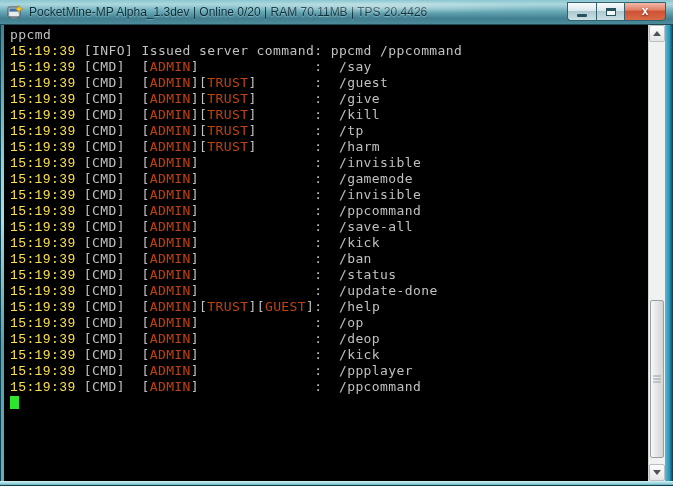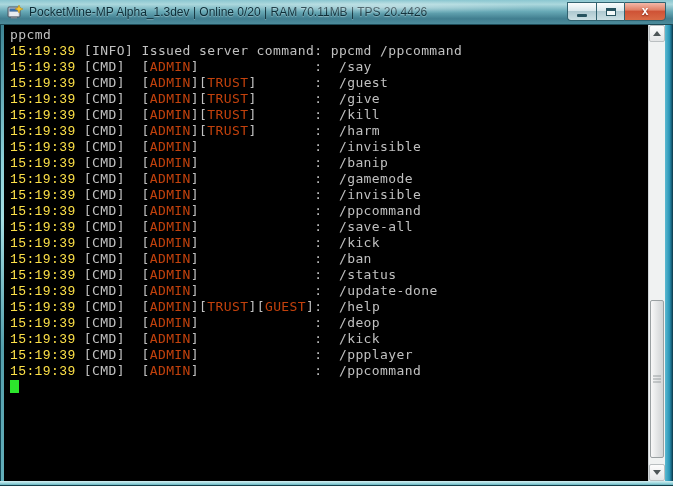--- a/index.html
+++ b/index.html
@@ -106,32 +106,33 @@
   <div class="border-right"></div>
   <div class="border-bottom"></div>
 
   <div class="console" id="console">
       <div class="line"><span class="g">ppcmd</span></div>
       <div class="line"><span class="t">15:19:39</span><span class="g"> [INFO] Issued server command: ppcmd /ppcommand</span></div>
       <div class="line"><span class="t">15:19:39</span><span class="g"> [CMD]  </span><span class="g">[</span><span class="tag">ADMIN</span><span class="g">]</span><span class="g">              :  </span><span class="g">/say</span></div>
       <div class="line"><span class="t">15:19:39</span><span class="g"> [CMD]  </span><span class="g">[</span><span class="tag">ADMIN</span><span class="g">]</span><span class="g">[</span><span class="tag">TRUST</span><span class="g">]</span><span class="g">       :  </span><span class="g">/guest</span></div>
       <div class="line"><span class="t">15:19:39</span><span class="g"> [CMD]  </span><span class="g">[</span><span class="tag">ADMIN</span><span class="g">]</span><span class="g">[</span><span class="tag">TRUST</span><span class="g">]</span><span class="g">       :  </span><span class="g">/give</span></div>
       <div class="line"><span class="t">15:19:39</span><span class="g"> [CMD]  </span><span class="g">[</span><span class="tag">ADMIN</span><span class="g">]</span><span class="g">[</span><span class="tag">TRUST</span><span class="g">]</span><span class="g">       :  </span><span class="g">/kill</span></div>
+      <div class="line"><span class="t">15:19:39</span><span class="g"> [CMD]  </span><span class="g">[</span><span class="tag">ADMIN</span><span class="g">]</span><span class="g">[</span><span class="tag">TRUST</span><span class="g">]</span><span class="g">       :  </span><span class="g">/tp</span></div>
       <div class="line"><span class="t">15:19:39</span><span class="g"> [CMD]  </span><span class="g">[</span><span class="tag">ADMIN</span><span class="g">]</span><span class="g">[</span><span class="tag">TRUST</span><span class="g">]</span><span class="g">       :  </span><span class="g">/harm</span></div>
       <div class="line"><span class="t">15:19:39</span><span class="g"> [CMD]  </span><span class="g">[</span><span class="tag">ADMIN</span><span class="g">]</span><span class="g">              :  </span><span class="g">/invisible</span></div>
-      <div class="line"><span class="t">15:19:39</span><span class="g"> [CMD]  </span><span class="g">[</span><span class="tag">ADMIN</span><span class="g">]</span><span class="g">              :  </span><span class="g">/banip</span></div>
       <div class="line"><span class="t">15:19:39</span><span class="g"> [CMD]  </span><span class="g">[</span><span class="tag">ADMIN</span><span class="g">]</span><span class="g">              :  </span><span class="g">/gamemode</span></div>
       <div class="line"><span class="t">15:19:39</span><span class="g"> [CMD]  </span><span class="g">[</span><span class="tag">ADMIN</span><span class="g">]</span><span class="g">              :  </span><span class="g">/invisible</span></div>
       <div class="line"><span class="t">15:19:39</span><span class="g"> [CMD]  </span><span class="g">[</span><span class="tag">ADMIN</span><span class="g">]</span><span class="g">              :  </span><span class="g">/ppcommand</span></div>
       <div class="line"><span class="t">15:19:39</span><span class="g"> [CMD]  </span><span class="g">[</span><span class="tag">ADMIN</span><span class="g">]</span><span class="g">              :  </span><span class="g">/save-all</span></div>
       <div class="line"><span class="t">15:19:39</span><span class="g"> [CMD]  </span><span class="g">[</span><span class="tag">ADMIN</span><span class="g">]</span><span class="g">              :  </span><span class="g">/kick</span></div>
       <div class="line"><span class="t">15:19:39</span><span class="g"> [CMD]  </span><span class="g">[</span><span class="tag">ADMIN</span><span class="g">]</span><span class="g">              :  </span><span class="g">/ban</span></div>
       <div class="line"><span class="t">15:19:39</span><span class="g"> [CMD]  </span><span class="g">[</span><span class="tag">ADMIN</span><span class="g">]</span><span class="g">              :  </span><span class="g">/status</span></div>
       <div class="line"><span class="t">15:19:39</span><span class="g"> [CMD]  </span><span class="g">[</span><span class="tag">ADMIN</span><span class="g">]</span><span class="g">              :  </span><span class="g">/update-done</span></div>
       <div class="line"><span class="t">15:19:39</span><span class="g"> [CMD]  </span><span class="g">[</span><span class="tag">ADMIN</span><span class="g">]</span><span class="g">[</span><span class="tag">TRUST</span><span class="g">]</span><span class="g">[</span><span class="tag">GUEST</span><span class="g">]</span><span class="g">:  </span><span class="g">/help</span></div>
+      <div class="line"><span class="t">15:19:39</span><span class="g"> [CMD]  </span><span class="g">[</span><span class="tag">ADMIN</span><span class="g">]</span><span class="g">              :  </span><span class="g">/op</span></div>
       <div class="line"><span class="t">15:19:39</span><span class="g"> [CMD]  </span><span class="g">[</span><span class="tag">ADMIN</span><span class="g">]</span><span class="g">              :  </span><span class="g">/deop</span></div>
       <div class="line"><span class="t">15:19:39</span><span class="g"> [CMD]  </span><span class="g">[</span><span class="tag">ADMIN</span><span class="g">]</span><span class="g">              :  </span><span class="g">/kick</span></div>
       <div class="line"><span class="t">15:19:39</span><span class="g"> [CMD]  </span><span class="g">[</span><span class="tag">ADMIN</span><span class="g">]</span><span class="g">              :  </span><span class="g">/ppplayer</span></div>
       <div class="line"><span class="t">15:19:39</span><span class="g"> [CMD]  </span><span class="g">[</span><span class="tag">ADMIN</span><span class="g">]</span><span class="g">              :  </span><span class="g">/ppcommand</span></div>
       <div class="line"><span class="cursor"></span></div>
     </div>
 
   <div class="scrollbar">
     <div class="sb-btn up">
       <div class="arrow-up"></div>

